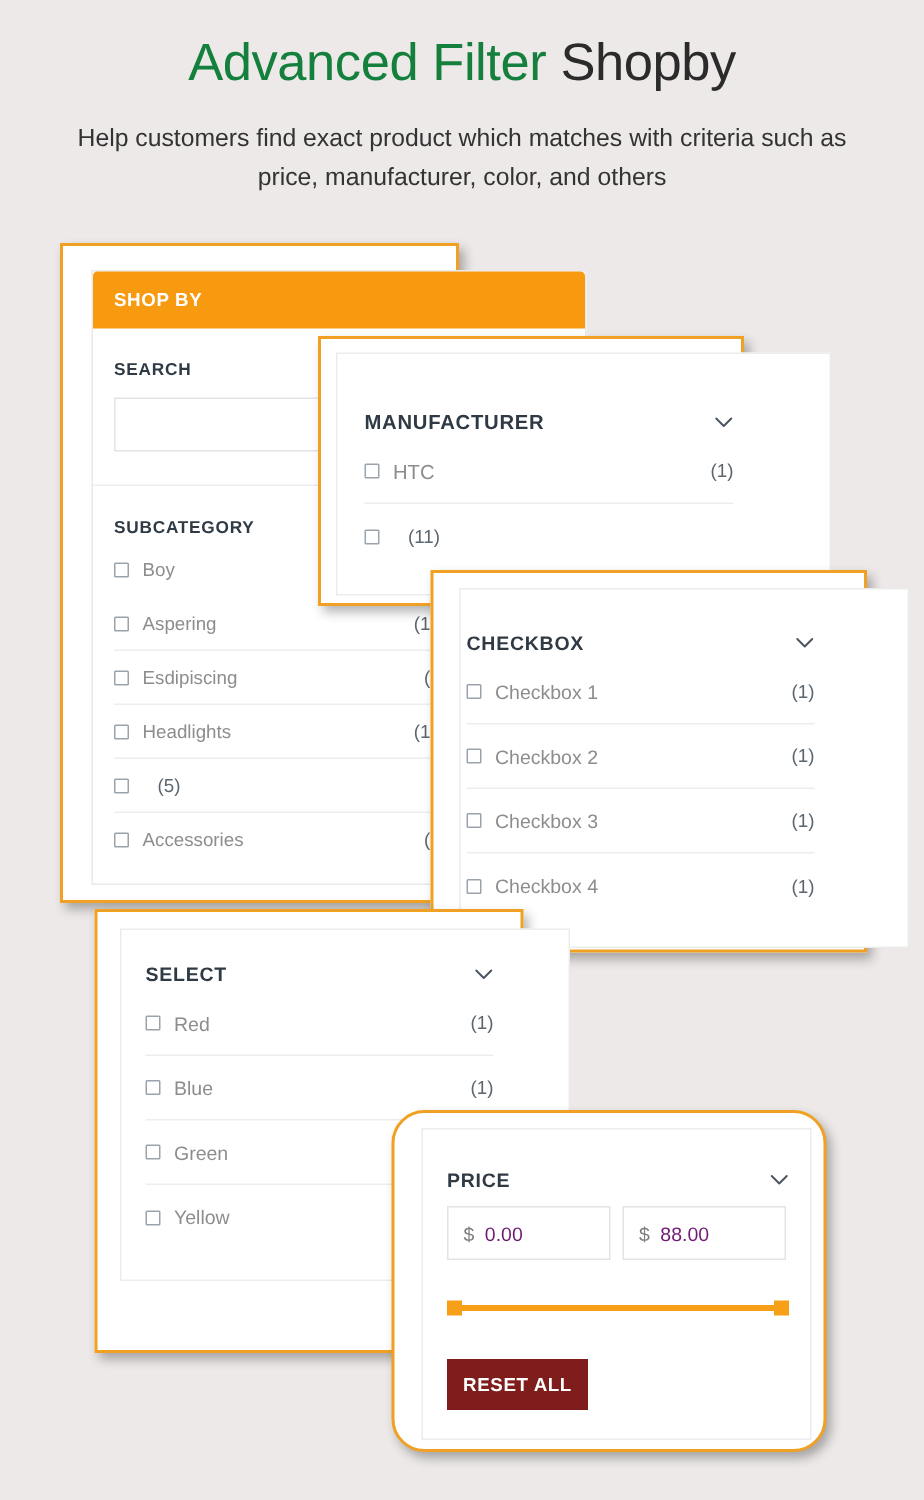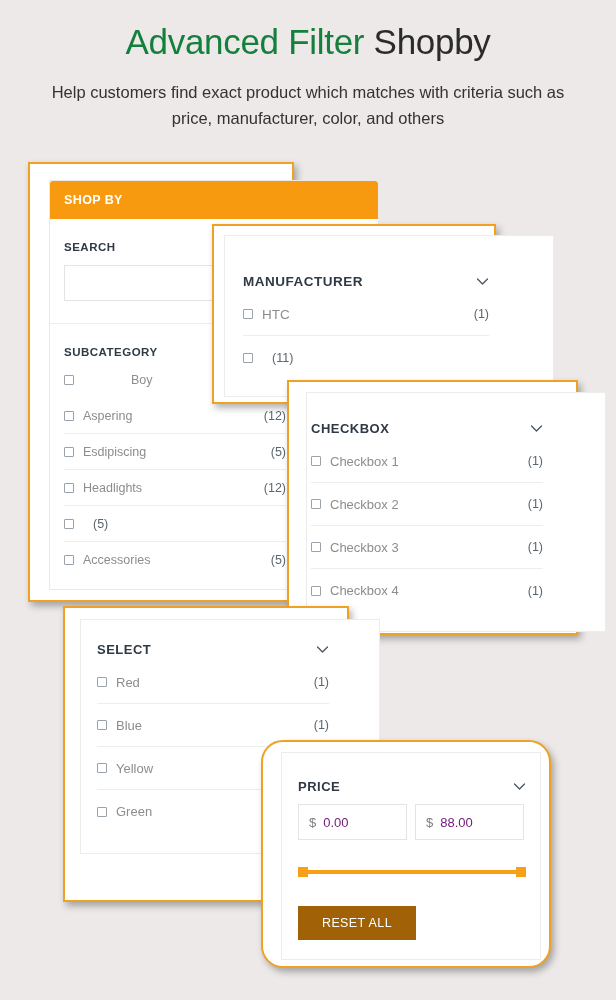--- a/index.html
+++ b/index.html
@@ -38,21 +38,21 @@
   
   .panel {
     position: absolute;
     background: #ffffff;
     border: 2px solid #f0a124;
     box-shadow: 3px 4px 7px rgba(0,0,0,0.30);
   }
 
   
   #panel-shopby {
-    left: 28px; top: 162px;
+    left: 40px; top: 162px;
     width: 266px; height: 440px;
     z-index: 1;
   }
   .shopby-card {
     position: absolute;
     left: 19px; top: 16px;
     width: 330px;  
     height: 410px;
     background: #fff;
     border: 1px solid #e9e9e9;
@@ -94,21 +94,21 @@
   }
 
   
   .frow {
     display: flex;
     align-items: center;
     height: 36px;
     border-bottom: 1px solid #ededed;
   }
   .frow:last-child { border-bottom: none; }
-  .frow.noline { border-bottom: none; gap: 48px; }
+  .frow.noline { border-bottom: none; }
   .cbox {
     width: 10px; height: 10px;
     border: 1.3px solid #9aa3ac;
     border-radius: 1px;
     flex: 0 0 auto;
     margin-right: 9px;
   }
   .frow-label {
     font-size: 12.5px;
     color: #8d8d8d;
@@ -240,25 +240,25 @@
     position: absolute;
     top: 0;
     width: 10px; height: 10px;
     background: #f79f16;
   }
   .slider-handle.left { left: 0; }
   .slider-handle.right { right: 0; }
 
   .reset-btn {
     margin-top: 29px;
-    width: 118px; height: 34px;
-    background: #a16207;
+    width: 94px; height: 34px;
+    background: #7f1d1d;
     color: #ffffff;
     font-size: 12.5px;
-    font-weight: 400;
+    font-weight: 700;
     letter-spacing: 0.4px;
     display: flex;
     align-items: center;
     justify-content: center;
     border: none;
     font-family: "Liberation Sans", sans-serif;
     cursor: pointer;
   }
 </style>
 </head>
@@ -396,26 +396,26 @@
         <span class="frow-label">Red</span>
         <span class="frow-count">(1)</span>
       </div>
       <div class="frow">
         <span class="cbox"></span>
         <span class="frow-label">Blue</span>
         <span class="frow-count">(1)</span>
       </div>
       <div class="frow">
         <span class="cbox"></span>
+        <span class="frow-label">Green</span>
+        <span class="frow-count"></span>
+      </div>
+      <div class="frow">
+        <span class="cbox"></span>
         <span class="frow-label">Yellow</span>
-        <span class="frow-count"></span>
-      </div>
-      <div class="frow">
-        <span class="cbox"></span>
-        <span class="frow-label">Green</span>
         <span class="frow-count"></span>
       </div>
     </div>
   </div>
 </div>
 
 <div class="panel" id="panel-price">
   <div class="pr-card">
     <div class="fhead" style="width:228px;">
       <span class="fhead-label" style="font-size:13px;">PRICE</span>

